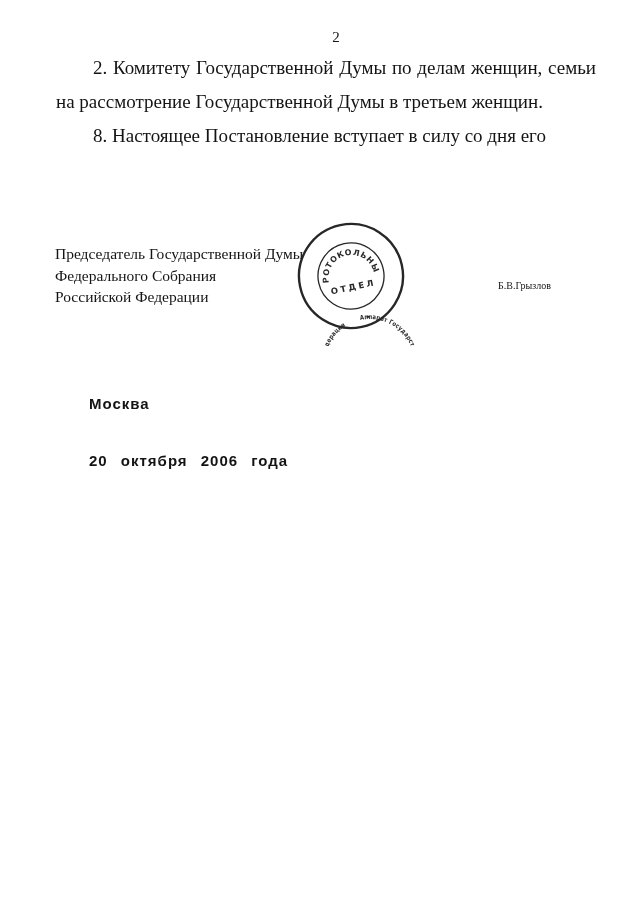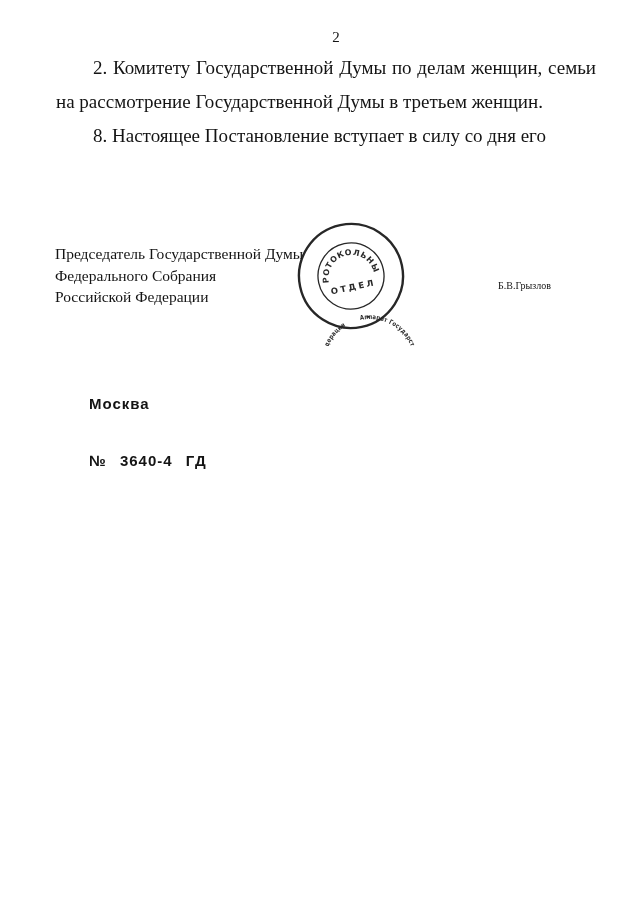--- a/index.html
+++ b/index.html
@@ -77,14 +77,14 @@
     <text class="arch-text" text-anchor="middle">
       <textPath href="#archPath" startOffset="50%">ПРОТОКОЛЬНЫЙ</textPath>
     </text>
     <text class="otdel" x="70" y="84" text-anchor="middle">ОТДЕЛ</text>
     <text class="star" x="78" y="116" text-anchor="middle">•</text>
   </g>
 </svg>
 
 <div class="footer">
   <div>Москва</div>
-  <div>№ 3640-4 ГД</div>
+  <div>20 октября 2006 года</div>
 </div>
 
 </body></html>

